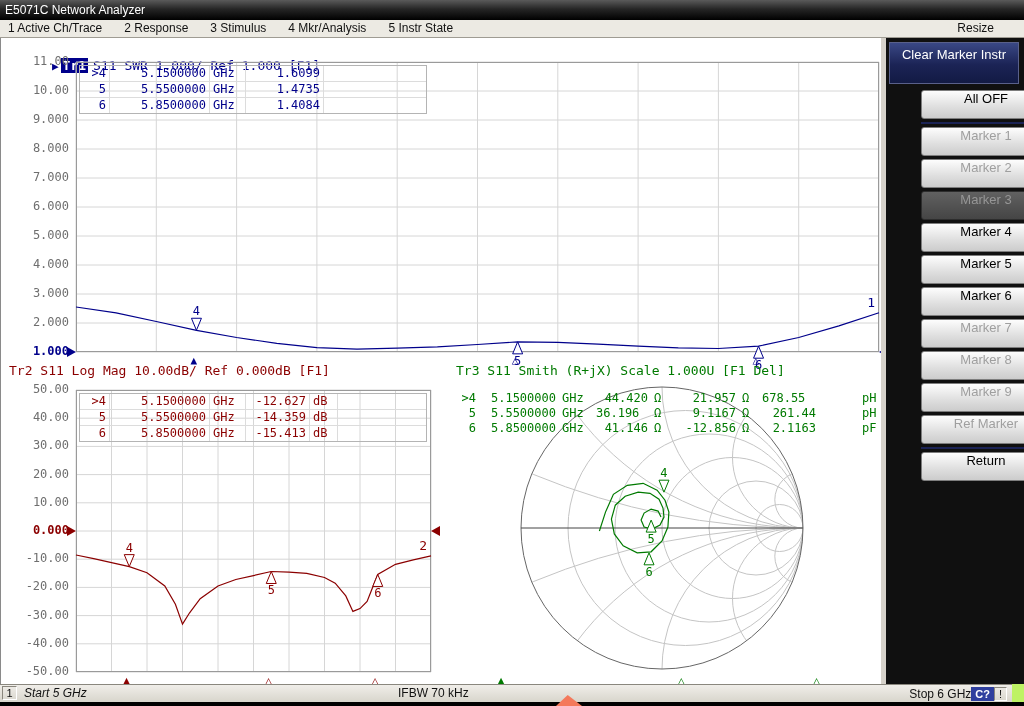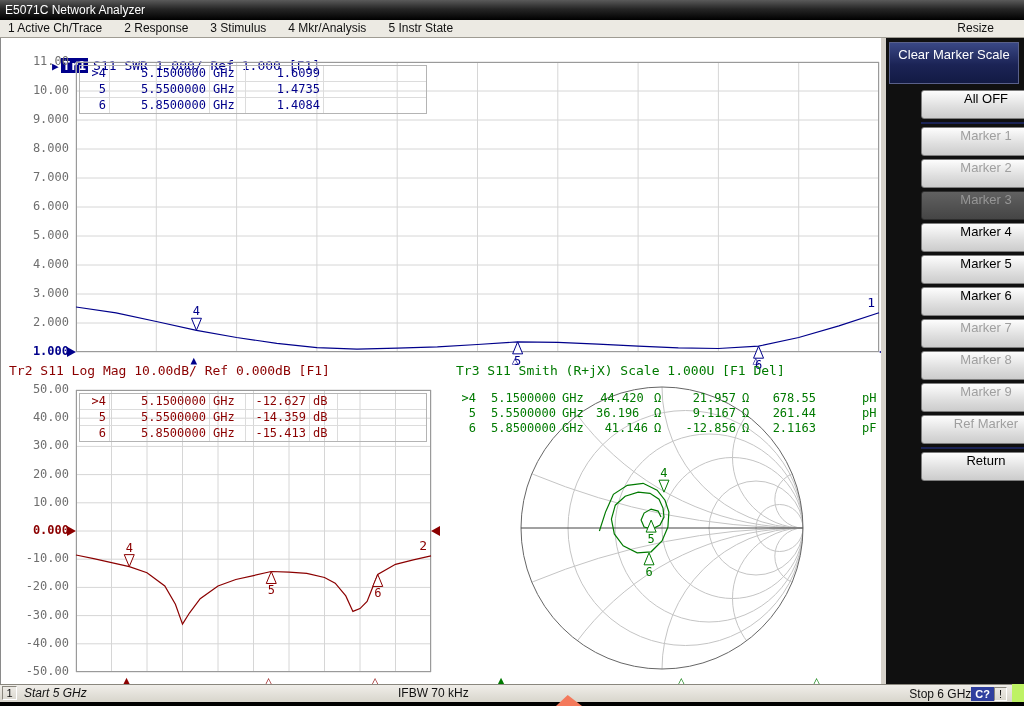--- a/index.html
+++ b/index.html
@@ -250,25 +250,25 @@
         <polygon points="215.143,136.104 210.143,148.104 220.143,148.104" fill="#fff" stroke="#007a00"></polygon>
         <text x="215.143" y="159.104" fill="#007a00" text-anchor="middle" font-size="12">5</text>
         <polygon points="213.028,168.816 208.028,180.816 218.028,180.816" fill="#fff" stroke="#007a00"></polygon>
         <text x="213.028" y="191.816" fill="#007a00" text-anchor="middle" font-size="12">6</text>
       </svg>
     <div class="mtable" id="tr3-table">
         <div class="mrow">
           <span class="mcell" style="width: 26px; text-align: right;">&gt;4</span>
           <span class="mcell" style="width: 80px; text-align: right;">5.1500000</span>
           <span class="mcell" style="width: 34px; text-align: left;">GHz</span>
-          <span class="mcell" style="width: 58px; text-align: center;">44.420</span>
+          <span class="mcell" style="width: 58px; text-align: right;">44.420</span>
           <span class="mcell" style="width: 20px; text-align: left;">Ω</span>
           <span class="mcell" style="width: 68px; text-align: right;">21.957</span>
           <span class="mcell" style="width: 20px; text-align: left;">Ω</span>
-          <span class="mcell" style="width: 60px; text-align: right;">678.55</span>
+          <span class="mcell" style="width: 60px; ">678.55</span>
           <span class="mcell" style="width: 26px; text-align: left;">pH</span>
         </div>
         <div class="mrow">
           <span class="mcell" style="width: 26px; text-align: right;">5</span>
           <span class="mcell" style="width: 80px; text-align: right;">5.5500000</span>
           <span class="mcell" style="width: 34px; text-align: left;">GHz</span>
           <span class="mcell" style="width: 58px; text-align: left;">36.196</span>
           <span class="mcell" style="width: 20px; text-align: left;">Ω</span>
           <span class="mcell" style="width: 68px; text-align: right;">9.1167</span>
           <span class="mcell" style="width: 20px; text-align: left;">Ω</span>
@@ -316,21 +316,21 @@
       <div class="stim" style="left: 751.55px; top: 317px; color: rgb(0, 0, 139);">△</div>
       <div class="stim" style="left: 122.25px; top: 637px; color: rgb(139, 0, 0);">▲</div>
       <div class="stim" style="left: 264.25px; top: 637px; color: rgb(139, 0, 0);">△</div>
       <div class="stim" style="left: 370.75px; top: 637px; color: rgb(139, 0, 0);">△</div>
       <div class="stim" style="left: 496.65px; top: 637px; color: rgb(0, 122, 0);">▲</div>
       <div class="stim" style="left: 677.05px; top: 637px; color: rgb(0, 122, 0);">△</div>
       <div class="stim" style="left: 812.35px; top: 637px; color: rgb(0, 122, 0);">△</div>
     </div>
 
   <div class="sidebar">
-    <div class="sk-header">Clear Marker Scale</div>
+    <div class="sk-header">Clear Marker Instr</div>
     <div class="sk-list" id="sk-list">
         <div class="skbtn enabled">All OFF</div>
         <div class="sk-sep"></div>
         <div class="skbtn disabled">Marker 1</div>
         <div class="skbtn disabled">Marker 2</div>
         <div class="skbtn active">Marker 3</div>
         <div class="skbtn enabled">Marker 4</div>
         <div class="skbtn enabled">Marker 5</div>
         <div class="skbtn enabled">Marker 6</div>
         <div class="skbtn disabled">Marker 7</div>

